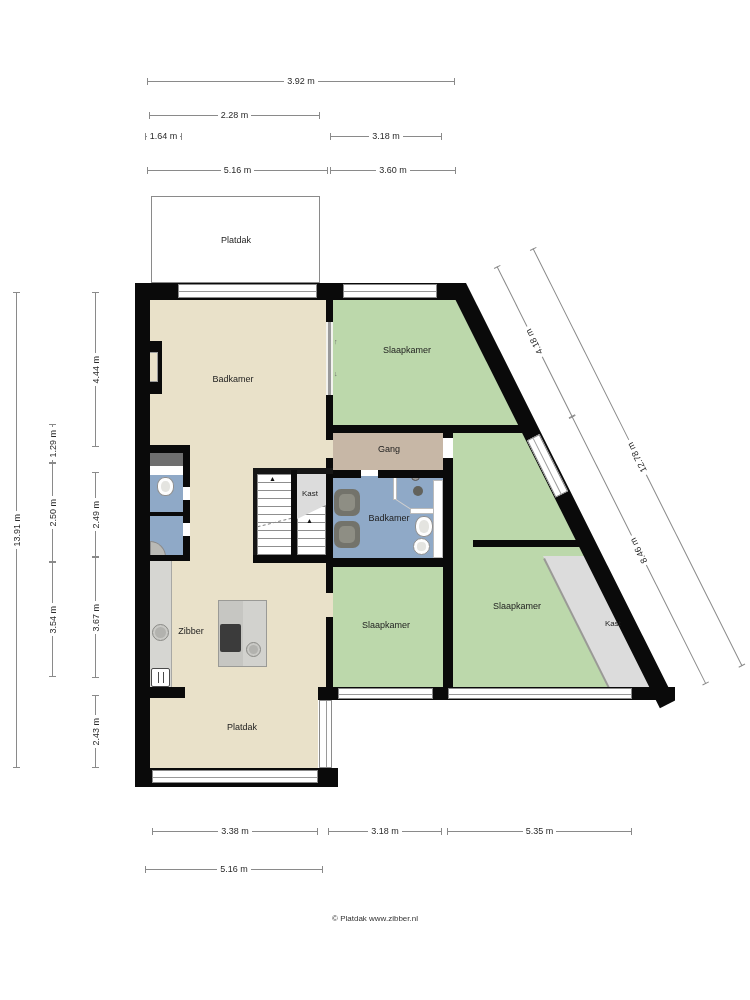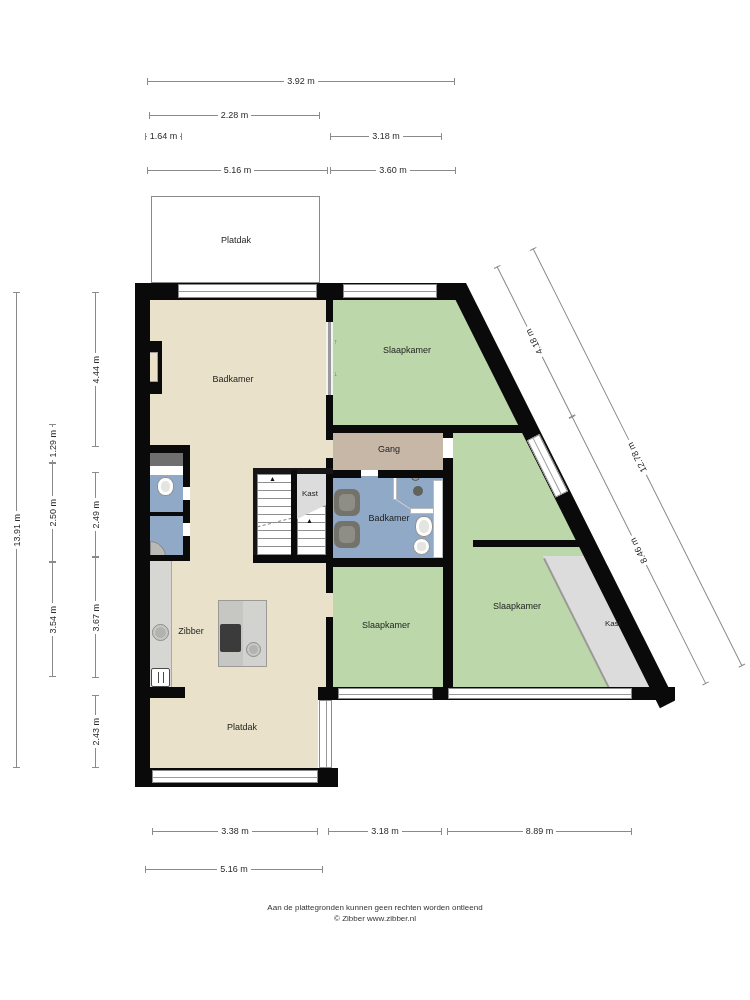--- a/index.html
+++ b/index.html
@@ -271,25 +271,24 @@
       <span class="lb">3.38 m</span>
       <span class="ln"></span>
     </div>
   <div class="dimh" style="left:328px;top:827px;width:114px;">
     <span class="ln"></span>
       <span class="lb">3.18 m</span>
       <span class="ln"></span>
     </div>
   <div class="dimh" style="left:447px;top:827px;width:185px;">
     <span class="ln"></span>
-      <span class="lb">8.89 m</span>
+      <span class="lb">5.35 m</span>
       <span class="ln"></span>
     </div>
   <div class="dimh" style="left:145px;top:865px;width:178px;">
     <span class="ln"></span>
       <span class="lb">5.16 m</span>
       <span class="ln"></span>
     </div>
 
-  <div class="footer" style="top:903px;">Aan de plattegronden kunnen geen rechten worden ontleend</div>
-  <div class="footer" style="top:914px;">© Zibber www.zibber.nl</div>
+  <div class="footer" style="top:914px;">© Platdak www.zibber.nl</div>
 
 </div>
 
 </body></html>

